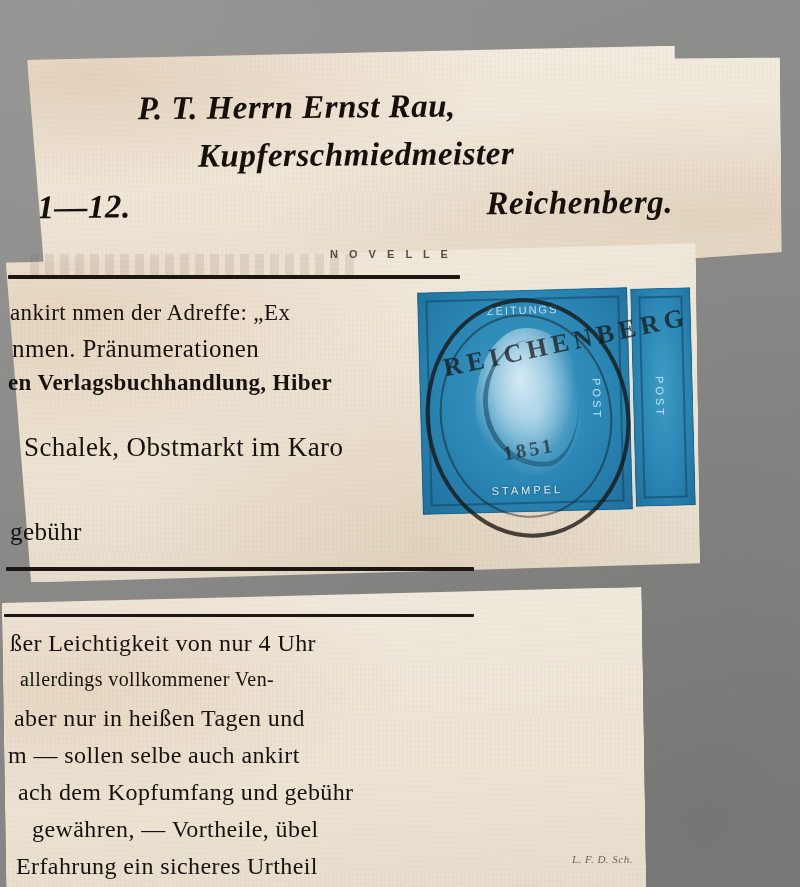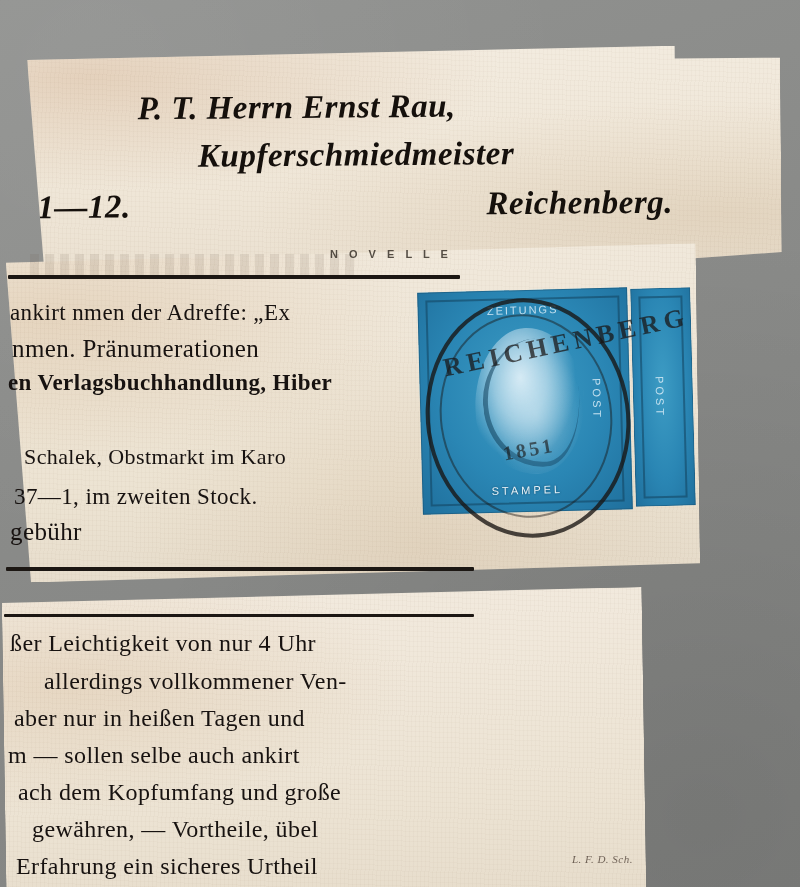--- a/index.html
+++ b/index.html
@@ -318,22 +318,21 @@
   </div>
 
   <div id="ghost-print"></div>
 
   <div id="tiny-caps">N O V E L L E</div>
   <div class="rule" id="rule-1"></div>
 
   <div class="frak" style="left:10px; top:300px; font-size:23px;">ankirt nmen der Adreffe:  „Ex</div>
   <div class="frak big" style="left:12px; top:335px;">nmen.  Pränumerationen</div>
   <div class="frak" style="left:8px; top:370px; font-size:23px;font-weight:bold;">en Verlagsbuchhandlung, Hiber</div>
-  <div class="frak" style="left:24px; top:432px; font-size:22px;margin-top:12px;">Schalek,  Obstmarkt im Karo</div>
-  <div class="frak" style="left:14px; top:484px; font-size:23px;">37—1, im zweiten Stock.</div>
+  <div class="frak" style="left:24px; top:432px; font-size:27px;">Schalek,  Obstmarkt im Karo</div>
   <div class="frak big" style="left:10px; top:518px;">gebühr</div>
 
   <div class="rule" id="rule-2"></div>
 
   <div class="stamp" id="stamp-right">
     <div class="stamp-inner-frame"></div>
     <div class="stamp-side-text">POST</div>
   </div>
 
   <div class="stamp" id="stamp-main">
@@ -352,22 +351,22 @@
     <div id="pm-date">1851</div>
   </div>
 
   <div class="paper" id="news-block-bottom">
     <div class="grain"></div>
   </div>
 
   <div class="rule" id="rule-3"></div>
 
   <div class="frak" style="left:10px; top:630px; font-size:24px;">ßer Leichtigkeit von nur 4 Uhr</div>
-  <div class="frak" style="left:44px; top:668px; font-size:24px;">allerdings vollkommener Ven-</div>
+  <div class="frak" style="left:20px; top:668px; font-size:20px;">allerdings vollkommener Ven-</div>
   <div class="frak" style="left:14px; top:705px; font-size:24px;">aber nur in heißen Tagen und</div>
   <div class="frak" style="left:8px;  top:742px; font-size:24px;">m — sollen selbe auch ankirt</div>
-  <div class="frak" style="left:18px; top:779px; font-size:24px;">ach dem Kopfumfang und große</div>
+  <div class="frak" style="left:18px; top:779px; font-size:24px;">ach dem Kopfumfang und gebühr</div>
   <div class="frak" style="left:32px; top:816px; font-size:24px;">gewähren, — Vortheile, übel</div>
   <div class="frak" style="left:16px; top:853px; font-size:24px;">Erfahrung  ein sicheres Urtheil</div>
 
   <div id="signature">L. F. D. Sch.</div>
 
 </div>
 
 </body></html>

